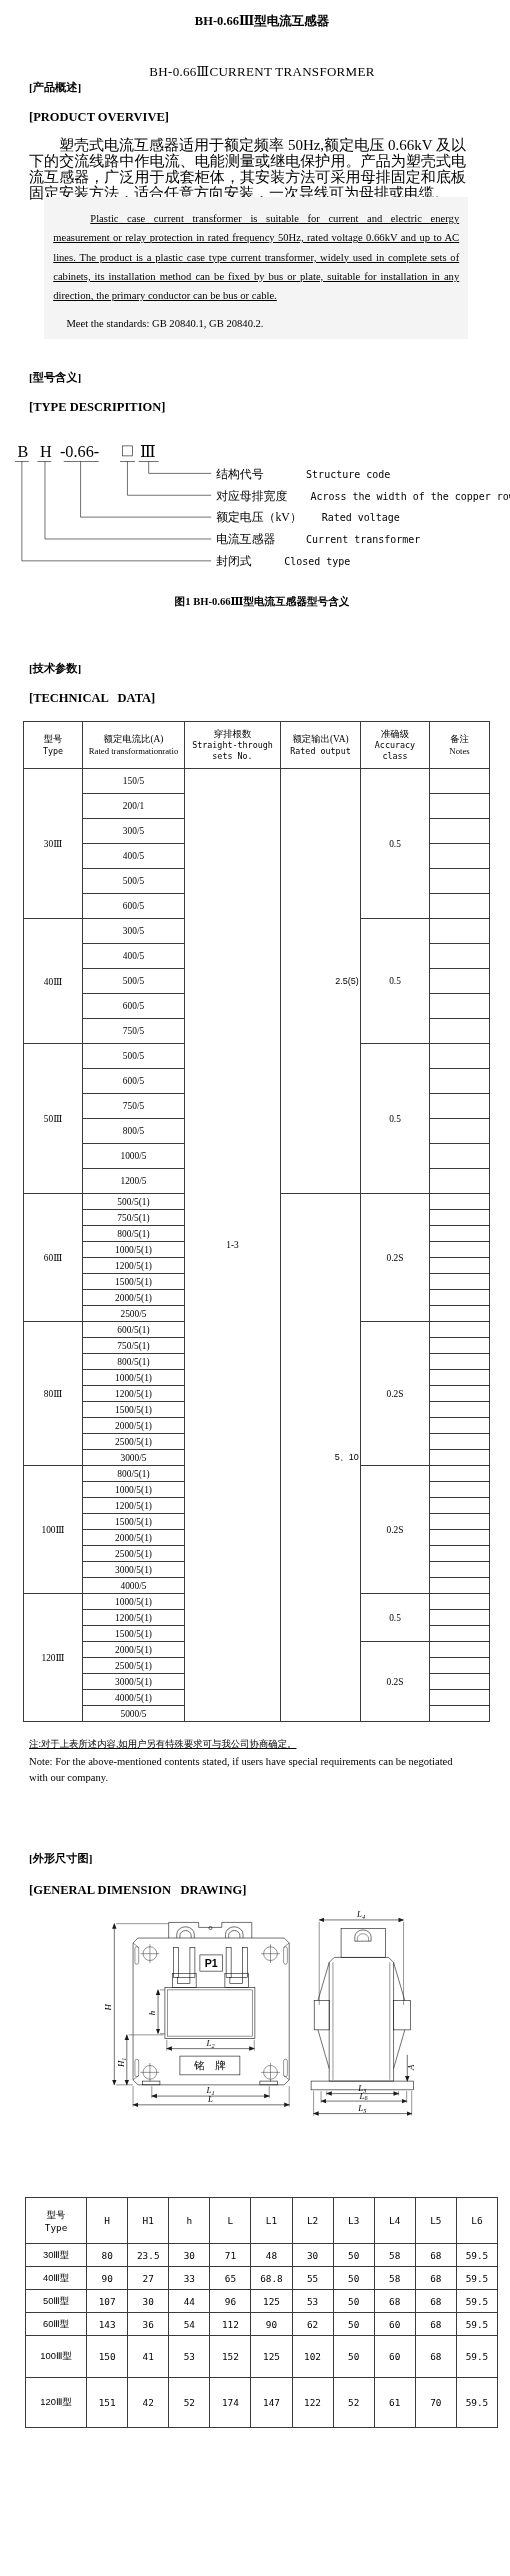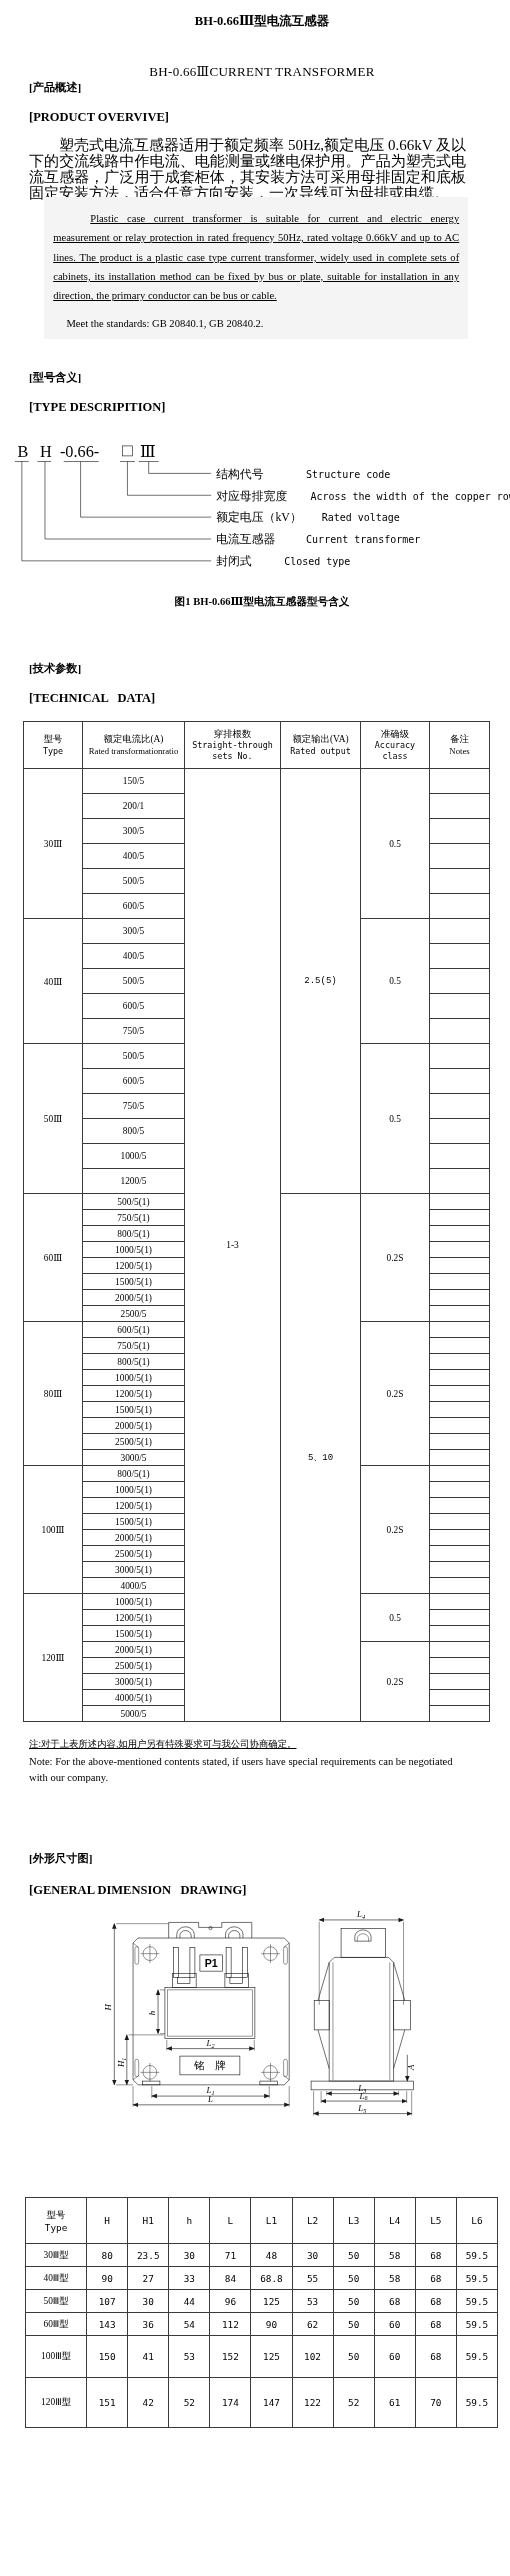--- a/index.html
+++ b/index.html
@@ -34,28 +34,28 @@
   table td,table th{border:0.6px solid #3a3a3a;text-align:center;vertical-align:middle;
     font-weight:normal;padding:0 1.2px;overflow:hidden;}
   .tech{left:23px;top:721px;width:467px;}
   .tech thead tr{height:47px;}
   .tech .hcn{font-size:9.4px;line-height:12.5px;}
   .tech .hen{font-size:8.4px;line-height:11.2px;font-family:"DejaVu Sans Mono",monospace;}
   .tech .hen2{font-size:8.7px;line-height:12px;}
   .tech td{font-size:9.4px;}
   tr.tall{height:25px;}
   tr.short{height:16px;}
-  .tech td.mono{font-family:Liberation Mono, monospace;font-size:9px;}
+  .tech td.mono{font-family:Liberation Sans, sans-serif;font-size:9px;text-align:right;}
   .note-cn{left:29px;width:450px;font-size:9.4px;text-decoration:underline;}
   .note-en{left:29px;width:441px;font-size:10.6px;line-height:16px;text-align:left;}
   .dimtbl{left:25px;top:2197px;width:473px;}
   .dimtbl thead tr{height:46px;}
   .dimtbl td,.dimtbl th{font-size:9.4px;font-family:"DejaVu Sans Mono","Liberation Serif",monospace;}
   .dimtbl th .cn{font-family:"Liberation Serif",serif;font-size:9.4px;}
-  .dimtbl td.typecol{font-family:Liberation Serif, serif;}
+  .dimtbl td.typecol{font-family:Liberation Sans, sans-serif;}
   .dimtbl tr.r{height:23px;}
   .dimtbl tr.r5{height:42px;}
   .dimtbl tr.r6{height:50px;}
 </style>
 </head>
 <body>
 
 <div class="abs center title-cn">BH-0.66Ⅲ型电流互感器</div>
 <div class="abs center title-en">BH-0.66ⅢCURRENT TRANSFORMER</div>
 
@@ -562,21 +562,21 @@
         <td>50</td>
         <td>58</td>
         <td>68</td>
         <td>59.5</td>
       </tr>
       <tr class="r">
         <td class="typecol">40Ⅲ型</td>
         <td>90</td>
         <td>27</td>
         <td>33</td>
-        <td>84</td>
+        <td>65</td>
         <td>68.8</td>
         <td>55</td>
         <td>50</td>
         <td>58</td>
         <td>68</td>
         <td>59.5</td>
       </tr>
       <tr class="r">
         <td class="typecol">50Ⅲ型</td>
         <td>107</td>

